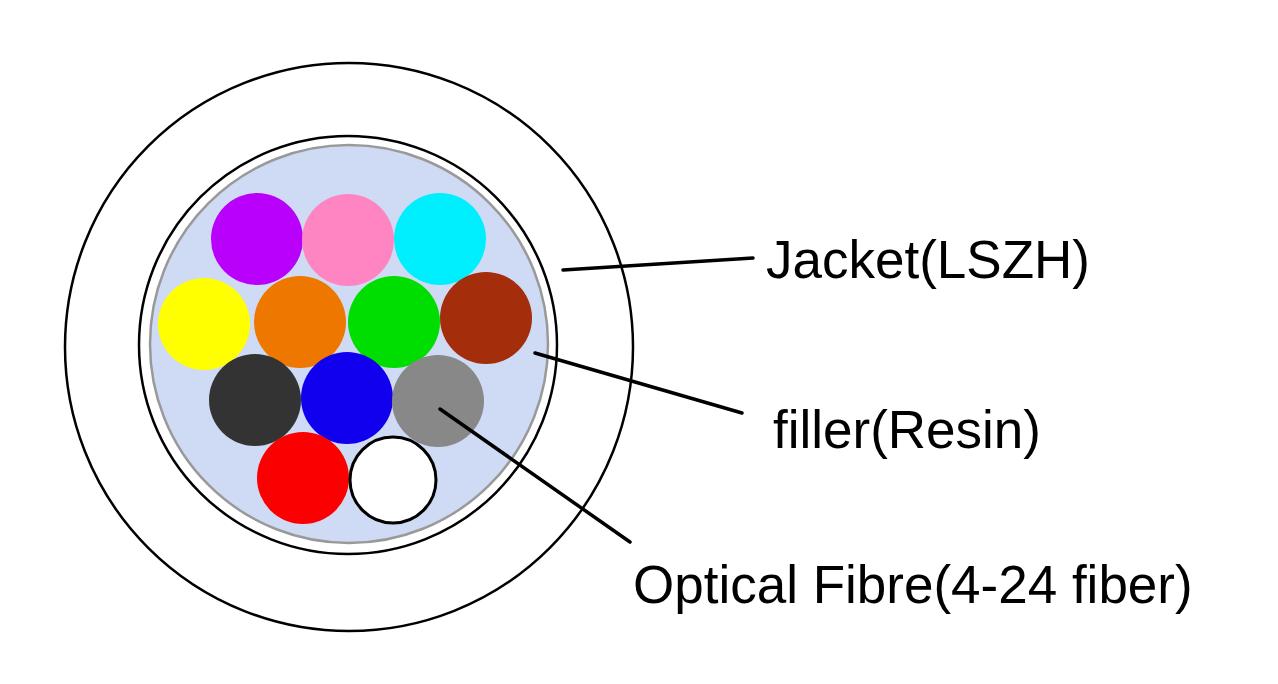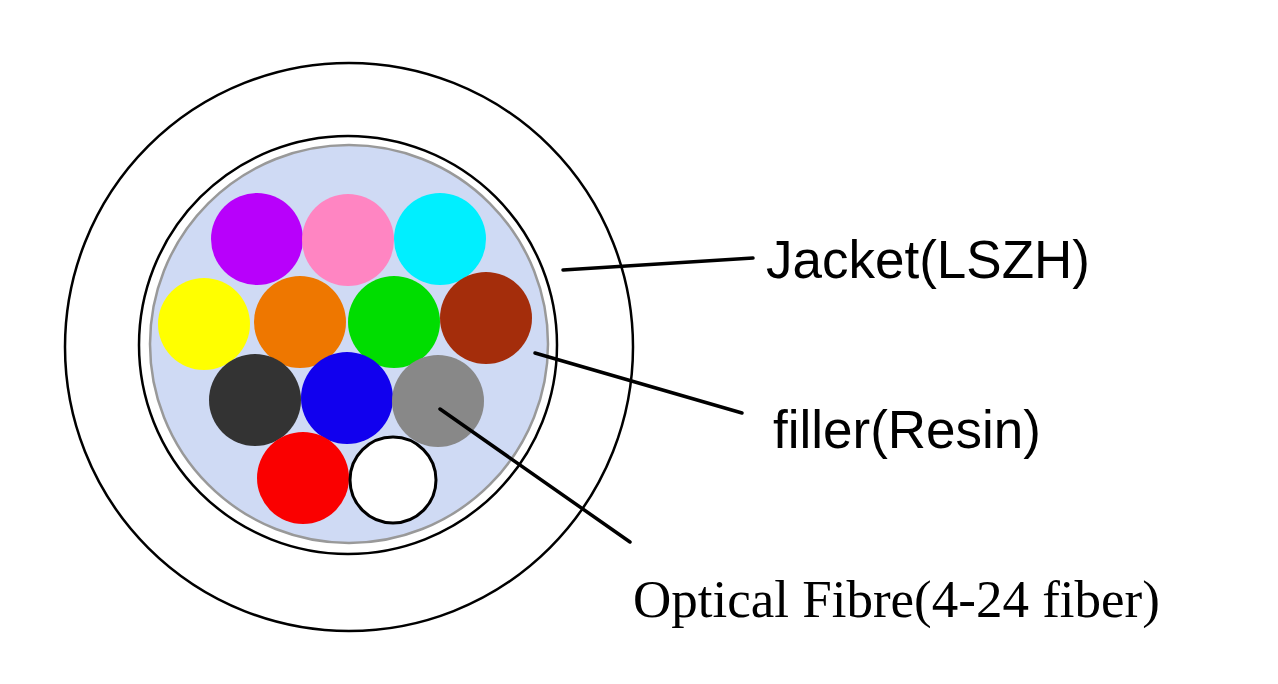--- a/index.html
+++ b/index.html
@@ -25,21 +25,21 @@
   .callout-label {
     position: absolute;
     color: #000000;
     font-size: 53px;
     line-height: 1.15;
     white-space: nowrap;
     font-family: "Liberation Sans", sans-serif;
   }
   .label-jacket { left: 766px; top: 230px; }
   .label-filler { left: 746px; top: 400px; margin-left: 27px; }
-  .label-fibre  { left: 633px; top: 569px; font-family: Liberation Serif, serif; }
+  .label-fibre  { left: 633px; top: 555px; }
 </style>
 </head>
 <body>
 
 <div id="stage">
   <svg id="diagram-svg" viewBox="0 0 1278 684" xmlns="http://www.w3.org/2000/svg">
       <circle cx="349" cy="347" r="284" fill="#ffffff" stroke="#000000" stroke-width="2.5"></circle>
       <circle cx="348" cy="345" r="209" fill="none" stroke="#000000" stroke-width="2.5"></circle>
       <circle cx="349" cy="344" r="199" fill="#cfdaf4" stroke="#999999" stroke-width="2.5"></circle>
       <circle cx="257" cy="239" r="46" fill="#b800fb" stroke="none" stroke-width="0"></circle>

